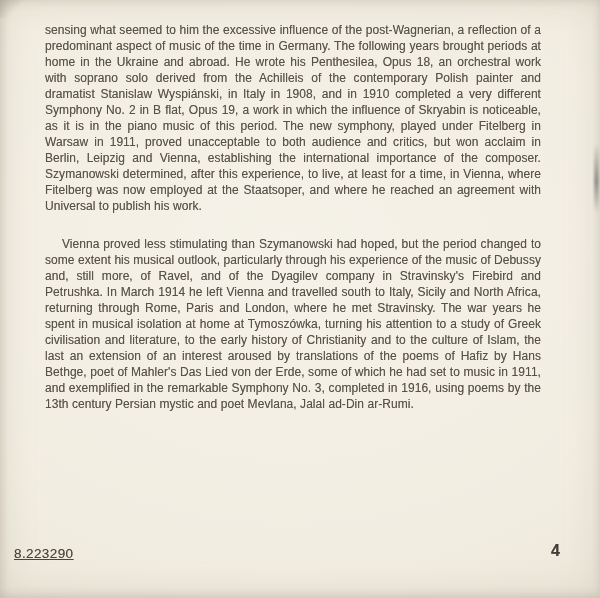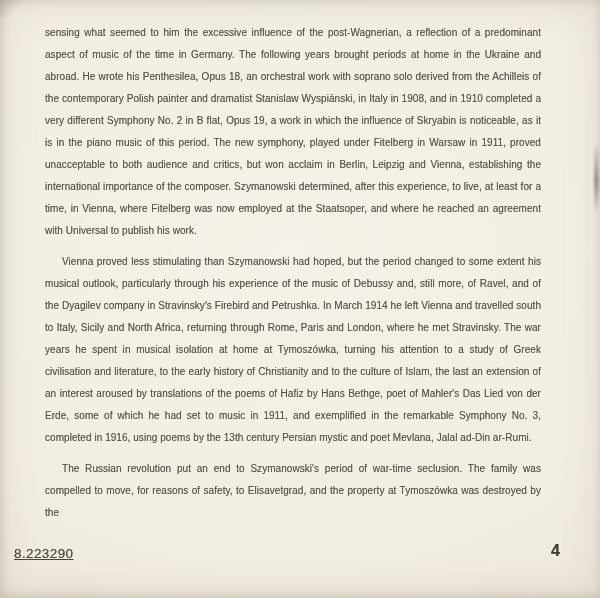--- a/index.html
+++ b/index.html
@@ -36,29 +36,29 @@
     width: 26px; height: 18px;
     background: linear-gradient(135deg, rgba(110,104,92,0.30) 0%, rgba(110,104,92,0) 60%);
     pointer-events: none;
   }
   .text-block {
     position: absolute;
     left: 45px;
     top: 22px;
     width: 496px;
     color: #57524a;
-    font-size: 10px;
-    line-height: 22px;
+    font-size: 12px;
+    line-height: 16px;
     text-align: justify;
     letter-spacing: 0.05px;
     text-shadow: 0 0 0.6px rgba(92,86,76,0.55);
   }
   .text-block p { margin: 0; }
   .text-block p + p {
-    margin-top: 9px;
+    margin-top: 22px;
     text-indent: 17px;
   }
   .footer-catalog {
     position: absolute;
     left: 14px;
     top: 546px;
     font-size: 13.5px;
     letter-spacing: 0.4px;
     color: #49453e;
     text-shadow: 0 0 0.6px rgba(73,69,62,0.5);
@@ -93,21 +93,20 @@
 </head>
 <body>
 
 <div class="page">
   <div class="vignette"></div>
   <div class="corner-shade"></div>
 
   <div class="text-block">
     <p>sensing what seemed to him the excessive influence of the post-Wagnerian, a reflection of a predominant aspect of music of the time in Germany.  The following years brought periods at home in the Ukraine and abroad.  He wrote his Penthesilea, Opus 18, an orchestral work with soprano solo derived from the Achilleis of the contemporary Polish painter and dramatist Stanislaw Wyspiánski, in Italy in 1908, and in 1910 completed a very different Symphony No. 2 in B flat, Opus 19, a work in which the influence of Skryabin is noticeable, as it is in the piano music of this period.  The new symphony, played under Fitelberg in Warsaw in 1911, proved unacceptable to both audience and critics, but won acclaim in Berlin, Leipzig and Vienna, establishing the international importance of the composer.  Szymanowski determined, after this experience, to live, at least for a time, in Vienna, where Fitelberg was now employed at the Staatsoper, and where he reached an agreement with Universal to publish his work.</p>
     <p>Vienna proved less stimulating than Szymanowski had hoped, but the period changed to some extent his musical outlook, particularly through his experience of the music of Debussy and, still more, of Ravel, and of the Dyagilev company in Stravinsky's Firebird and Petrushka.  In March 1914 he left Vienna and travelled south to Italy, Sicily and North Africa, returning through Rome, Paris and London, where he met Stravinsky.  The war years he spent in musical isolation at home at Tymoszówka, turning his attention to a study of Greek civilisation and literature, to the early history of Christianity and to the culture of Islam, the last an extension of an interest aroused by translations of the poems of Hafiz by Hans Bethge, poet of Mahler's Das Lied von der Erde, some of which he had set to music in 1911, and exemplified in the remarkable Symphony No. 3, completed in 1916, using poems by the 13th century Persian mystic and poet Mevlana, Jalal ad-Din ar-Rumi.</p>
-    <p>The Russian revolution put an end to Szymanowski's period of war-time seclusion. The family was compelled to move, for reasons of safety, to Elisavetgrad, and the property at Tymoszówka was destroyed by the</p>
   </div>
 
   <div class="footer-catalog">8.223290</div>
 
   <div class="footer-page">4</div>
 
   <div class="scan-mark"></div>
 </div>
 
 </body></html>

